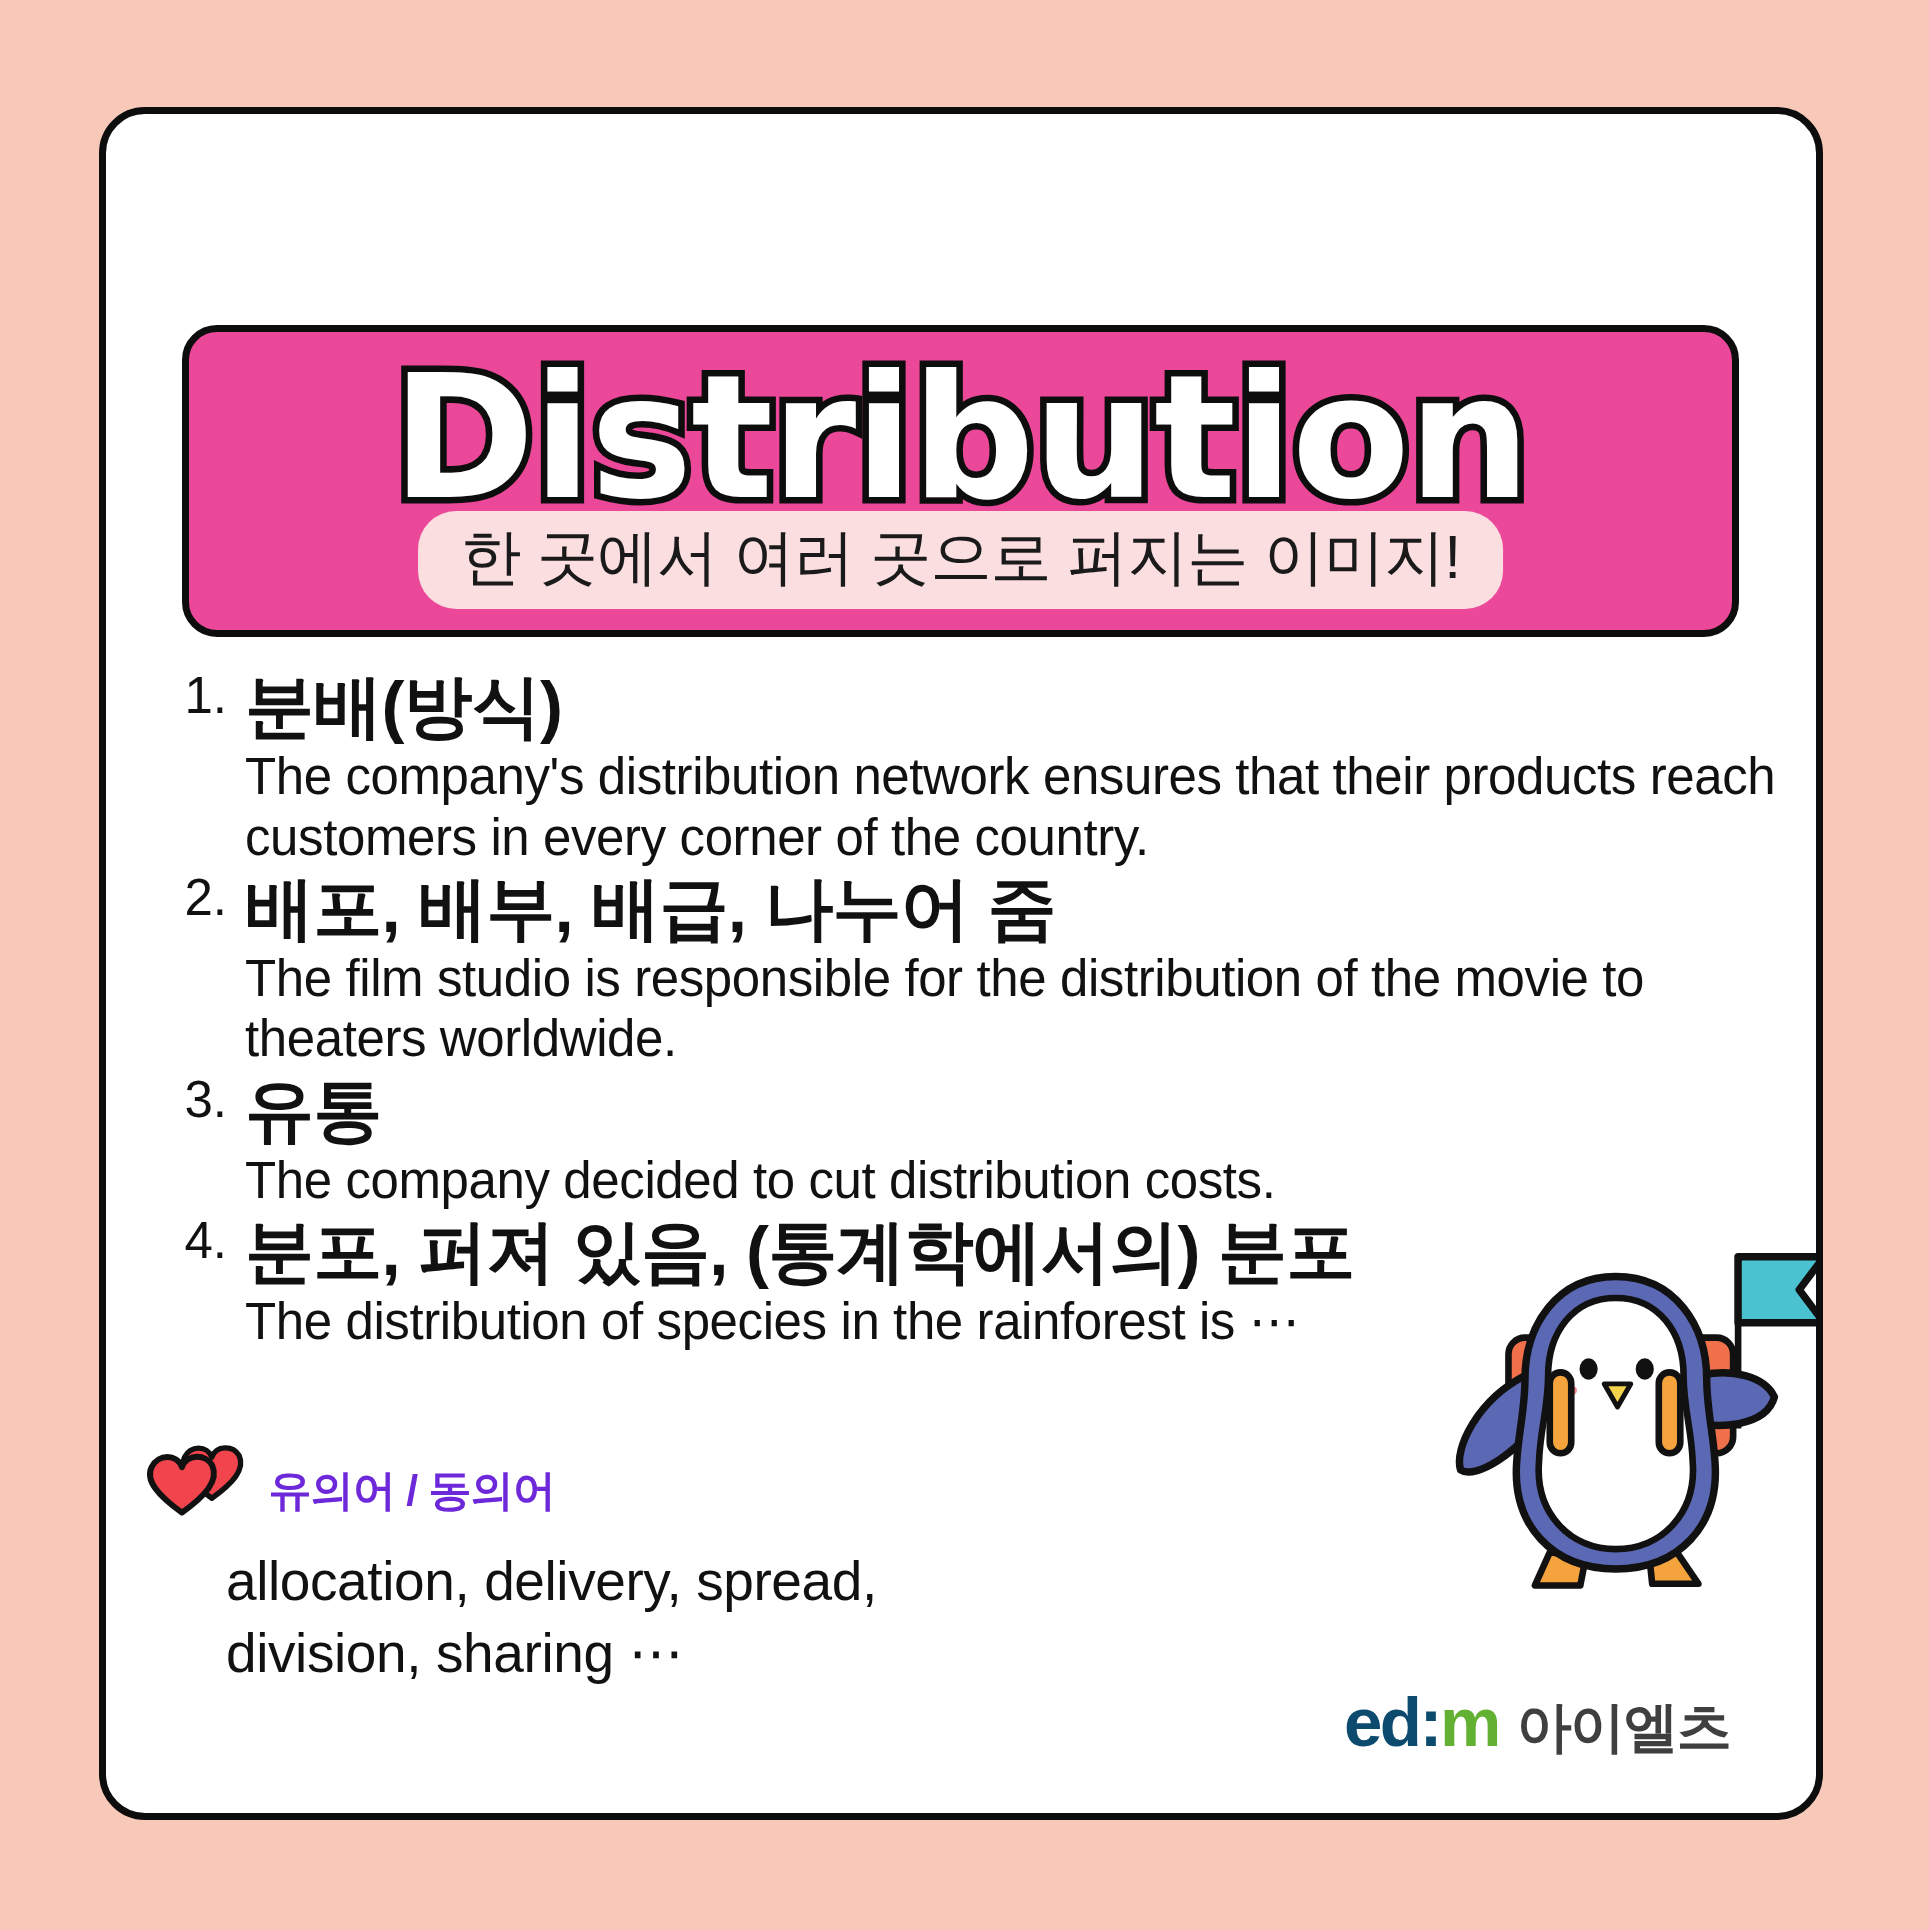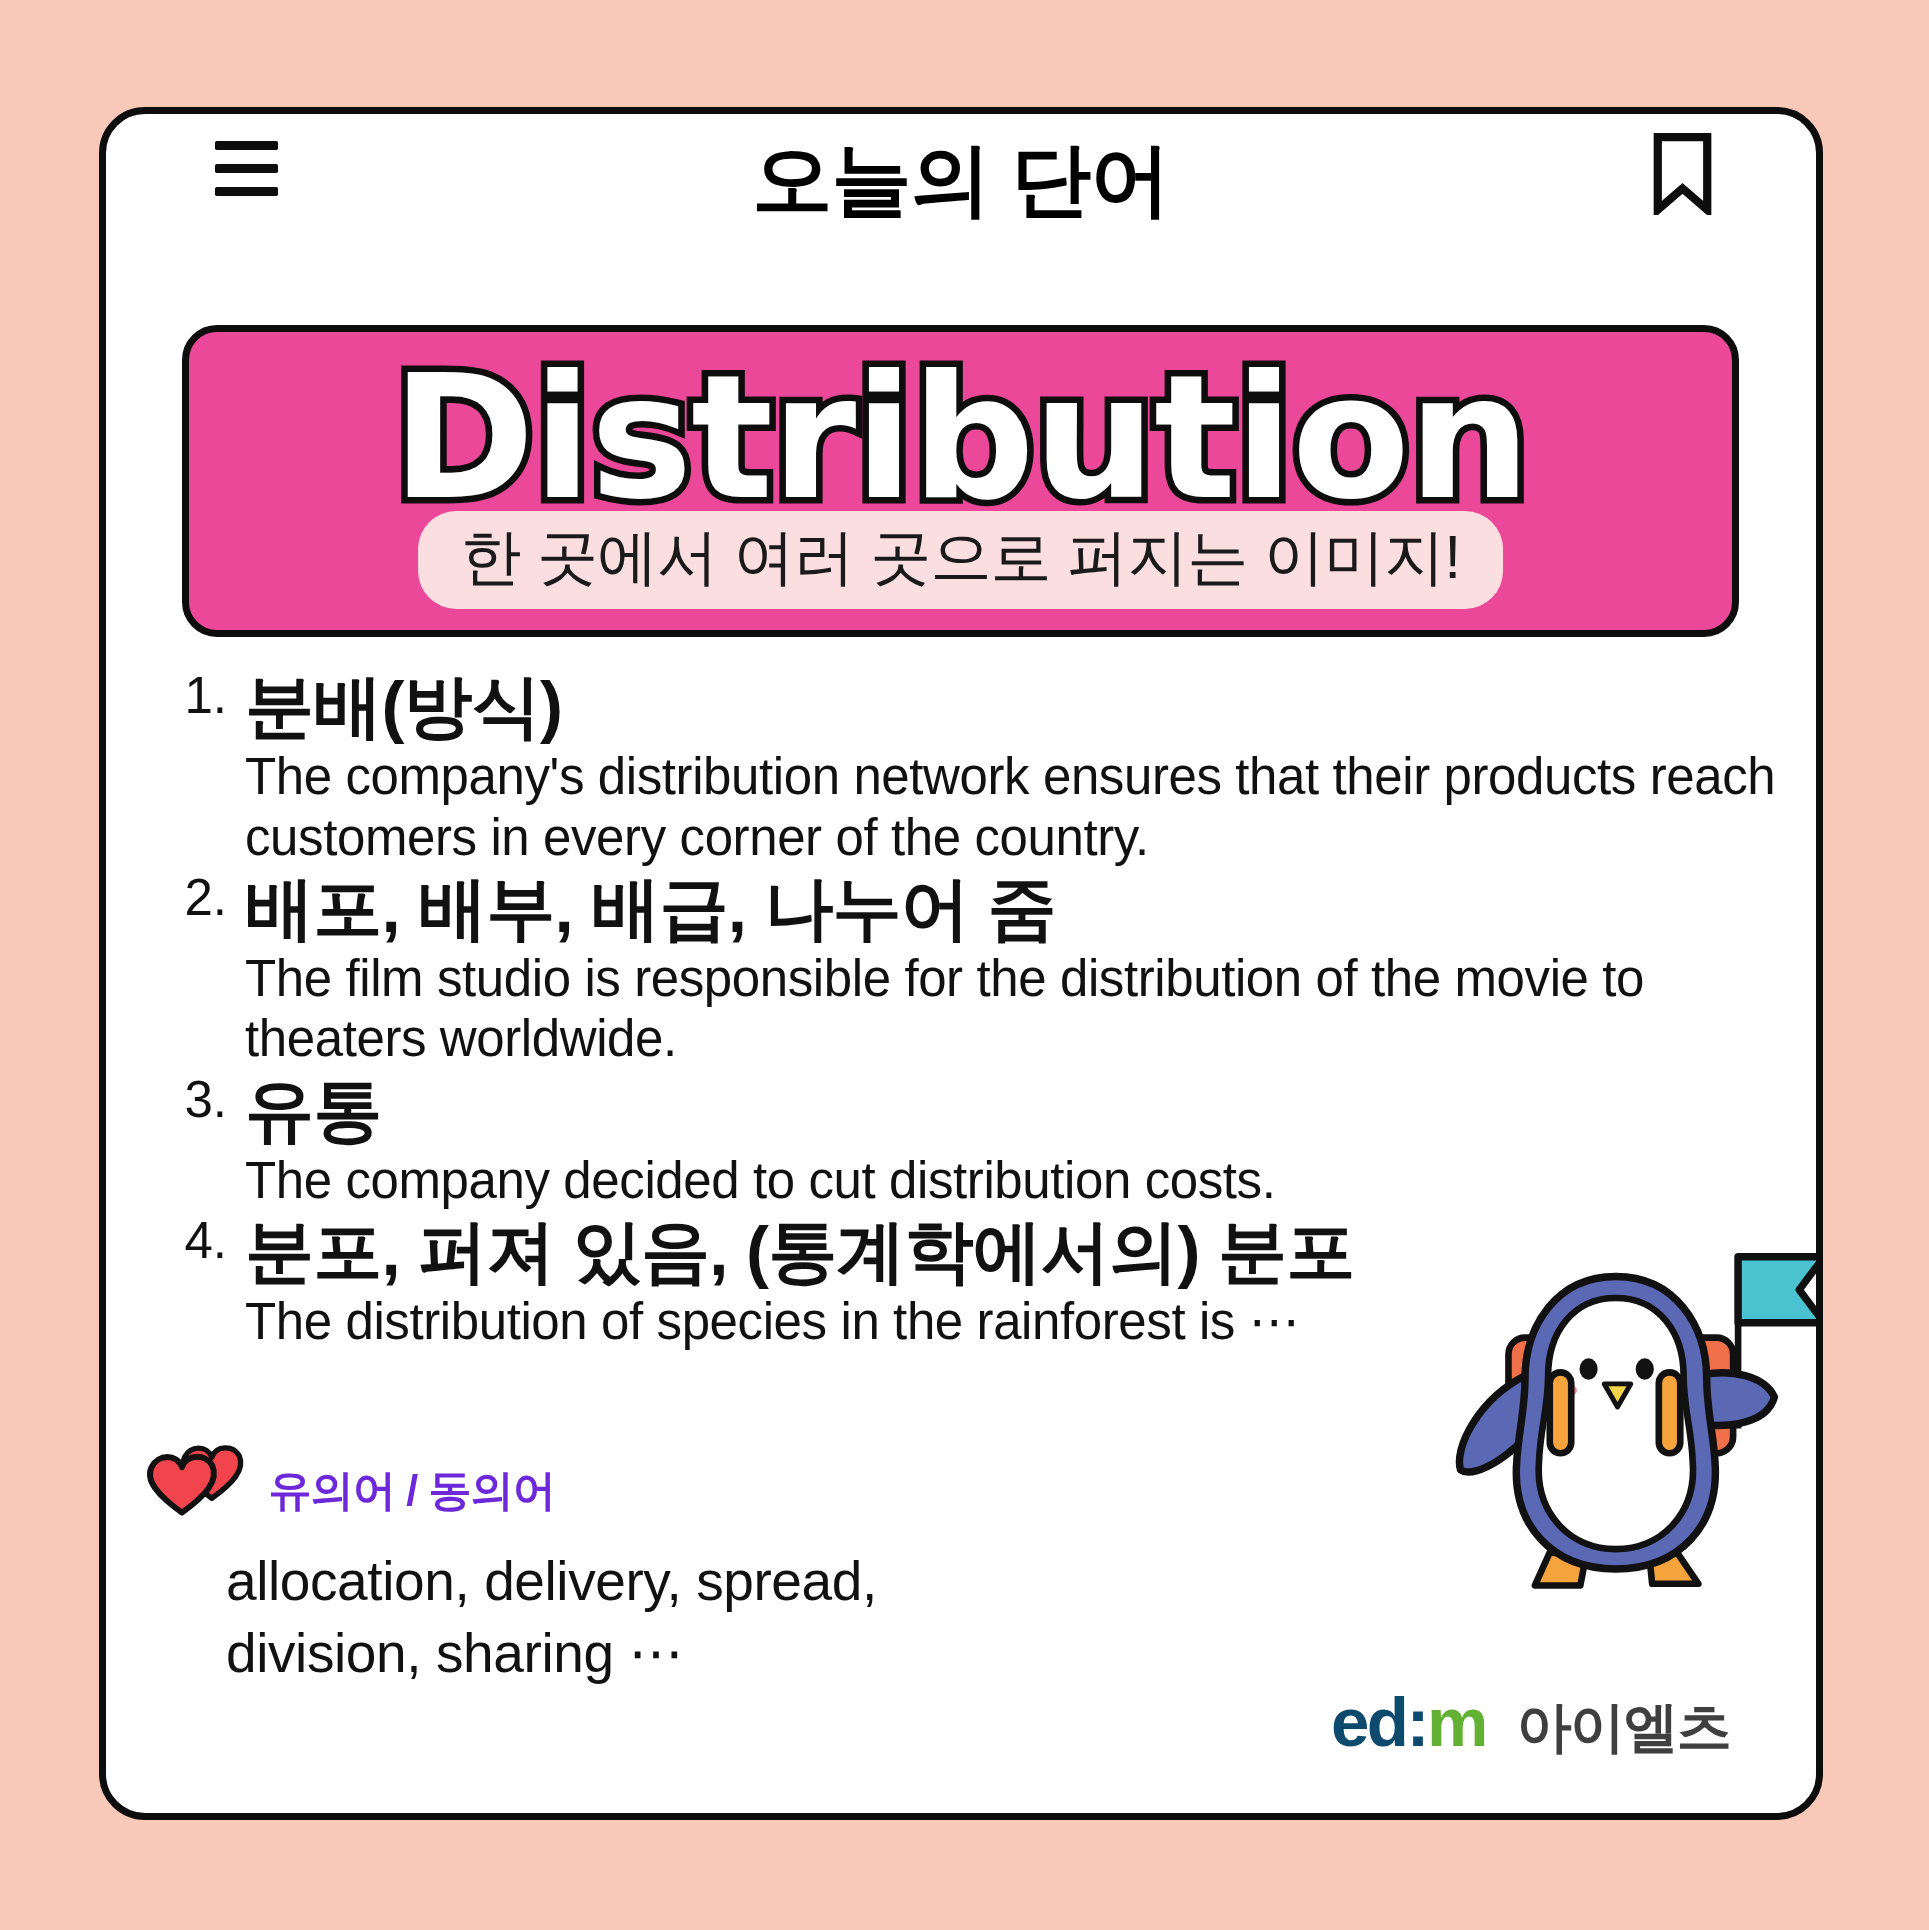--- a/index.html
+++ b/index.html
@@ -149,41 +149,27 @@
 
   
   .logo{
     position:absolute;
     right:86px; bottom:48px;
     display:flex; align-items:baseline;
     white-space:nowrap;
   }
   .logo-ed{ font-size:69px; font-weight:bold; color:#0c4a6e; letter-spacing:-2.5px; }
   .logo-m{ font-size:69px; font-weight:bold; color:#63b133; letter-spacing:-2.5px; }
-  .logo-kr{ font-size:55px; font-weight:bold; color:#3f3f3f; margin-left:31px; letter-spacing:-1.7px; }
+  .logo-kr{ font-size:55px; font-weight:bold; color:#3f3f3f; margin-left:18px; letter-spacing:-1.7px; }
 </style>
 </head>
 <body>
 
 <div class="card">
 
-  <div class="header">
-
-    <div class="hamburger">
-      <span></span>
-      <span></span>
-      <span></span>
-    </div>
-
-    <div class="page-title">오늘의 단어</div>
-
-    <svg class="bookmark" viewBox="0 0 74 100">
-      <path d="M7 6 H67 V94 L37 68 L7 94 Z" fill="none" stroke="#0d0d0d" stroke-width="10" stroke-linejoin="miter"></path>
-    </svg>
-  </div>
 
   <div class="wordbox">
     <div class="word">Distribution</div>
     <div class="hintpill">
       <span class="hint-text">한 곳에서 여러 곳으로 퍼지는 이미지!</span>
     </div>
   </div>
 
   <div class="deflist">
 

